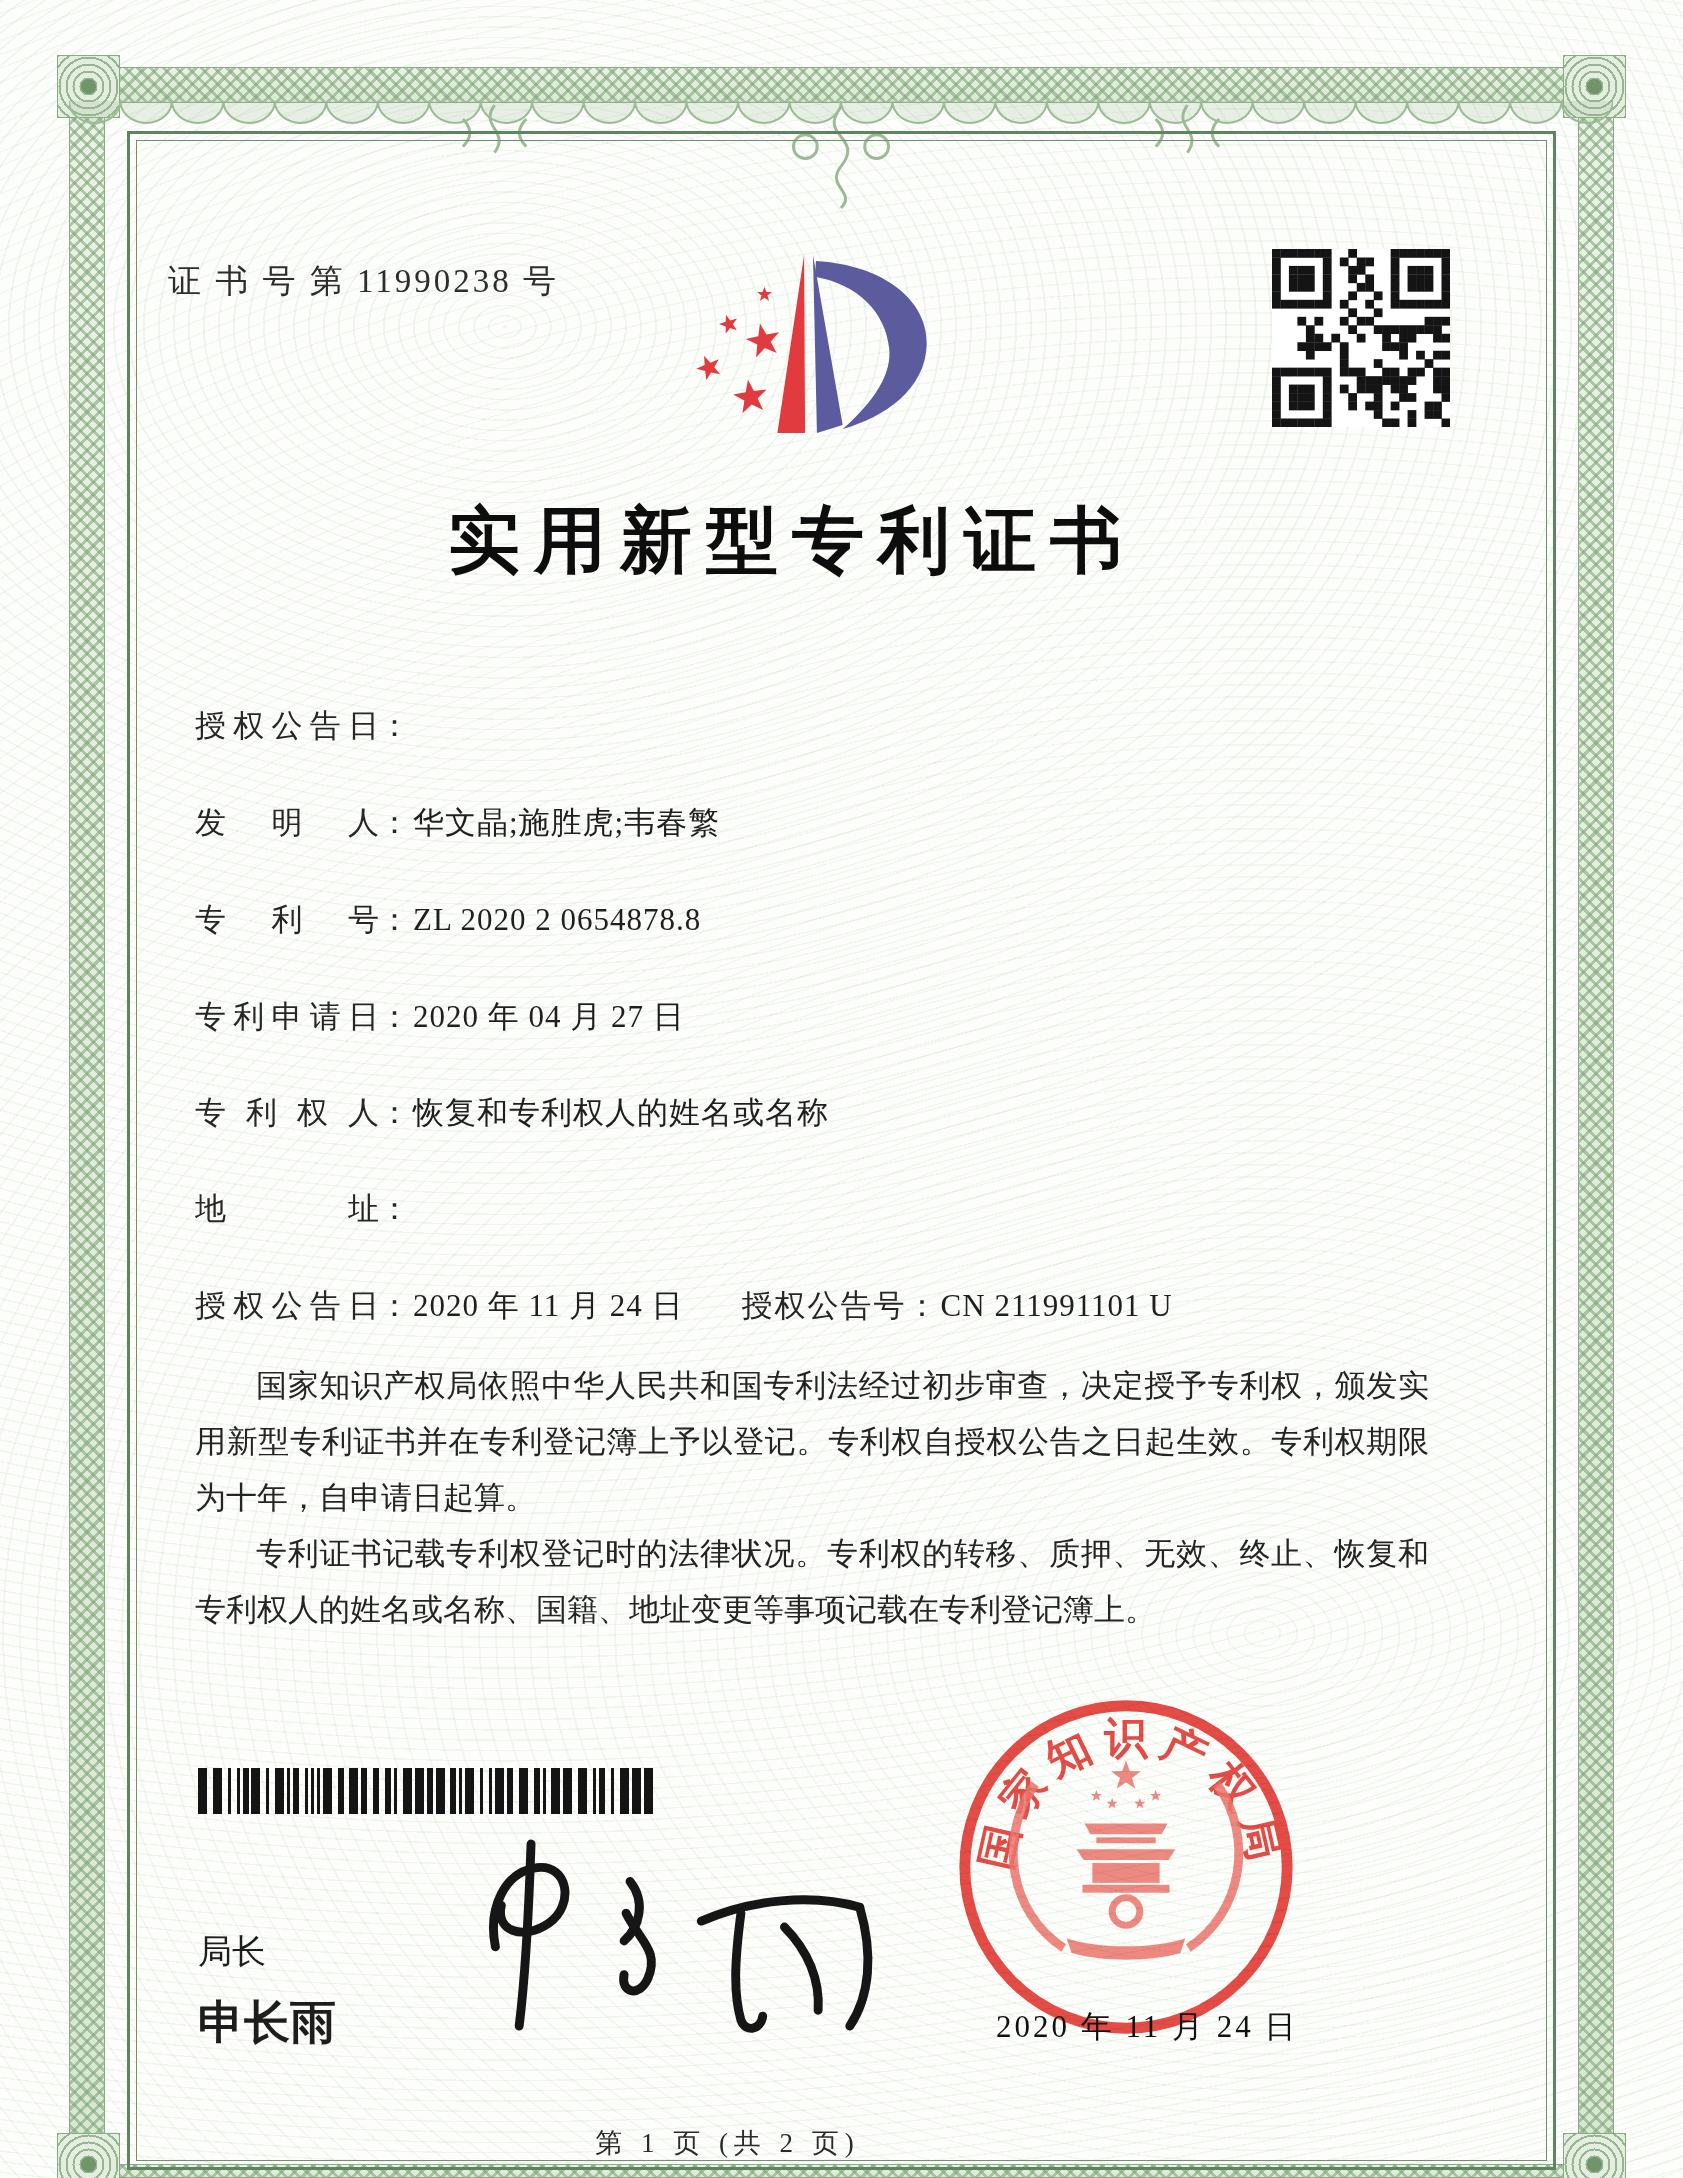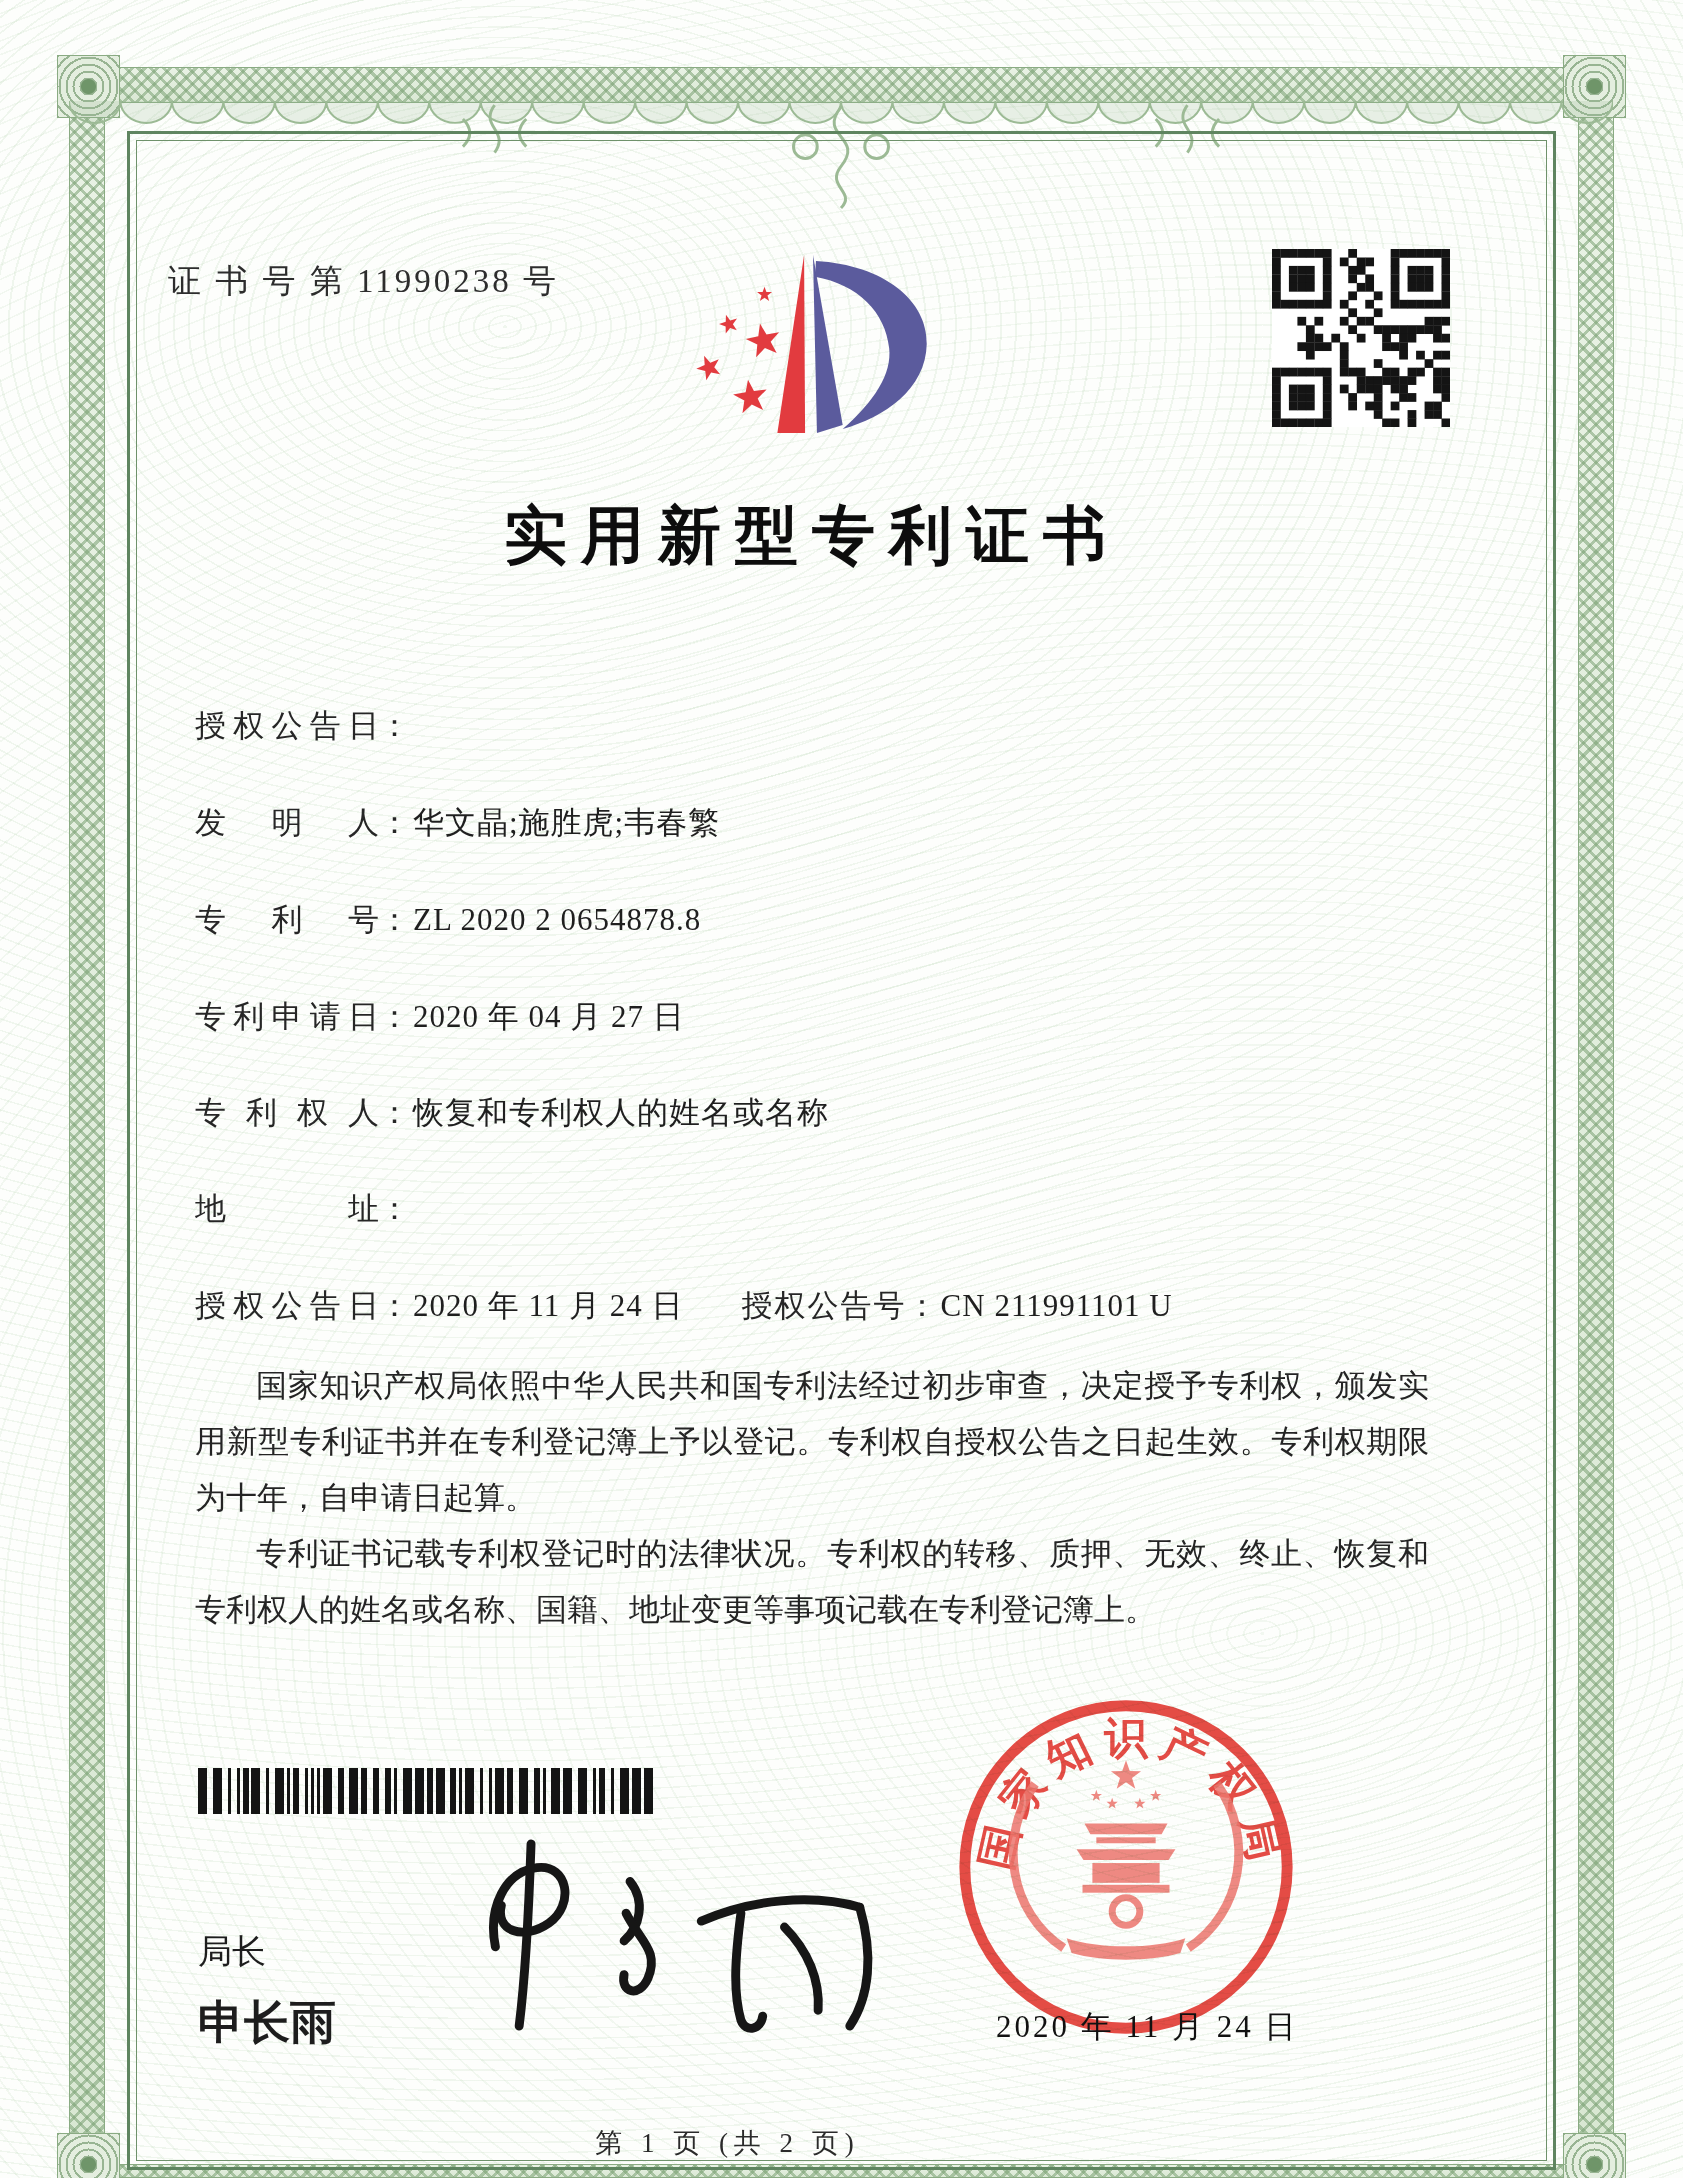--- a/index.html
+++ b/index.html
@@ -32,21 +32,21 @@
   .inner-border{position:absolute;left:127px;top:131px;right:127px;bottom:8px;
       border:3px solid #5f8560;pointer-events:none;}
   .inner-border2{position:absolute;left:136px;top:140px;right:136px;bottom:17px;
       border:1px solid #6f926b;pointer-events:none;}
   .ornament-top{position:absolute;left:69px;top:101px;width:1544px;height:119px;pointer-events:none;}
   
   .cert-no{position:absolute;left:168px;top:259px;font-size:33px;letter-spacing:3px;color:#2d2d2d;}
   .logo{position:absolute;left:696px;top:253px;width:232px;height:182px;}
   .qr{position:absolute;left:1272px;top:249px;width:178px;height:178px;background:#fff;}
   .title{position:absolute;left:0;top:493px;width:1584px;text-align:center;
-      font-size:63px;font-weight:bold;letter-spacing:14px;color:#0d0d0d;padding-left:20px;}
+      font-size:72px;font-weight:bold;letter-spacing:14px;color:#0d0d0d;}
   
   .frow{position:absolute;left:195px;display:flex;align-items:baseline;white-space:nowrap;}
   .flabel{display:inline-block;width:184px;font-size:31px;color:#262626;
       text-align:justify;text-align-last:justify;}
   .fcolon{display:inline-block;width:34px;font-size:31px;color:#262626;}
   .fvalue{font-size:31px;color:#1f1f1f;letter-spacing:1px;}
   .fgroup2{margin-left:58px;display:flex;align-items:baseline;}
   .flabel2{font-size:31px;color:#262626;letter-spacing:2px;}
   
   .paras{position:absolute;left:195px;top:1358px;width:1234px;font-size:31px;

